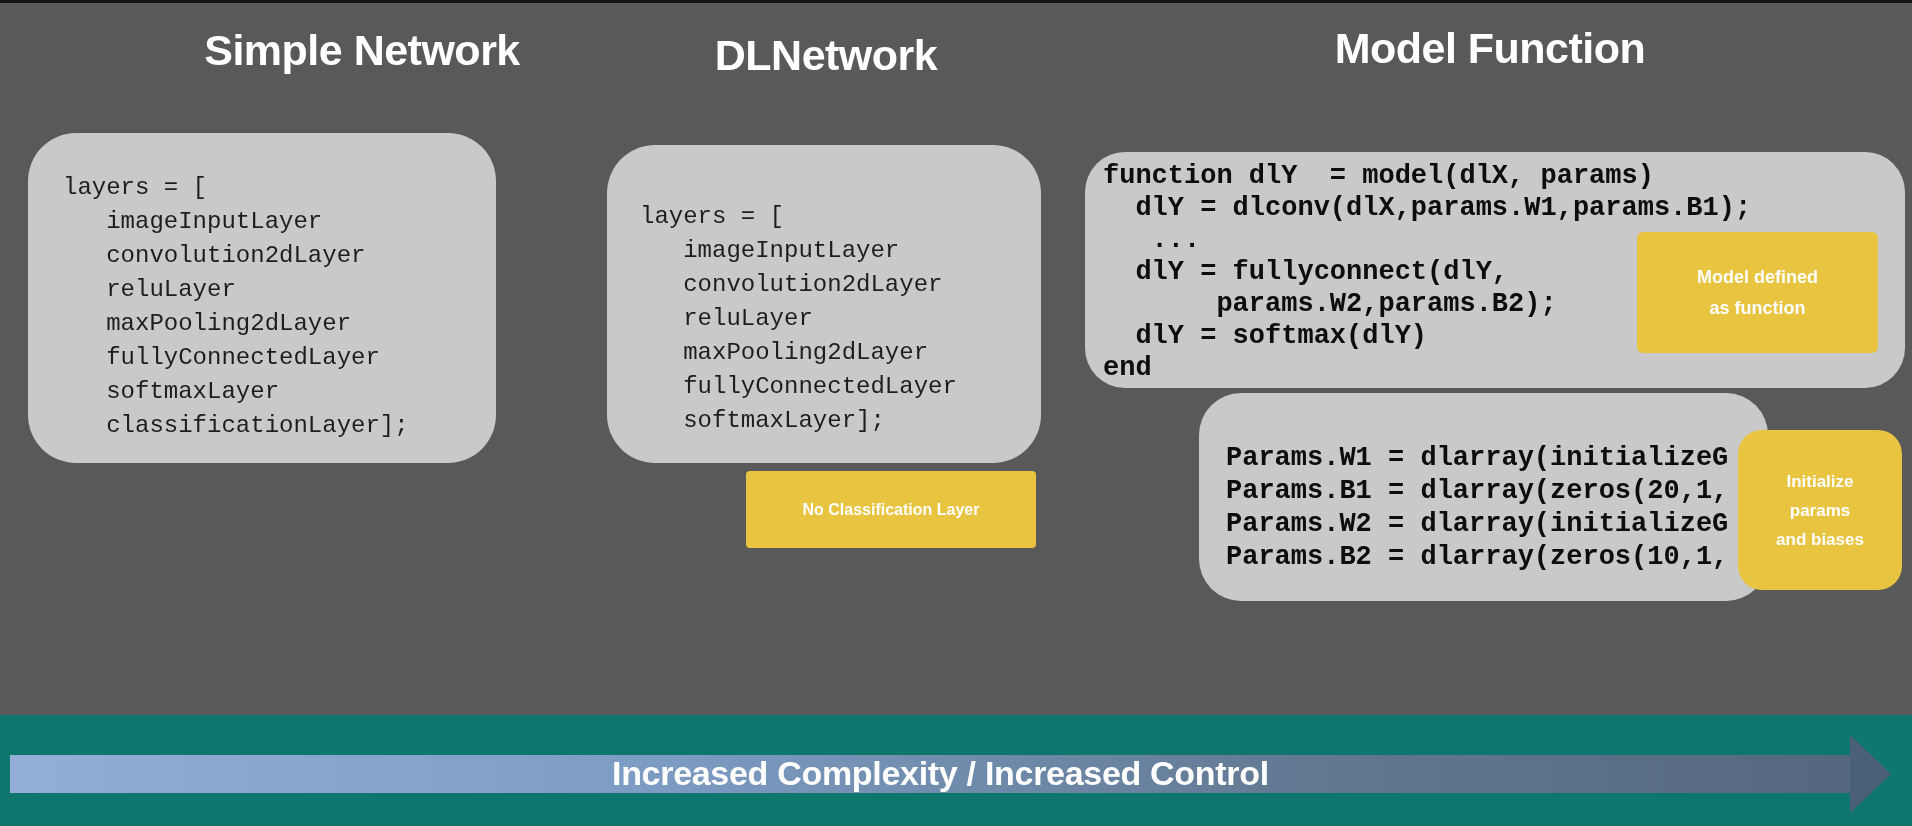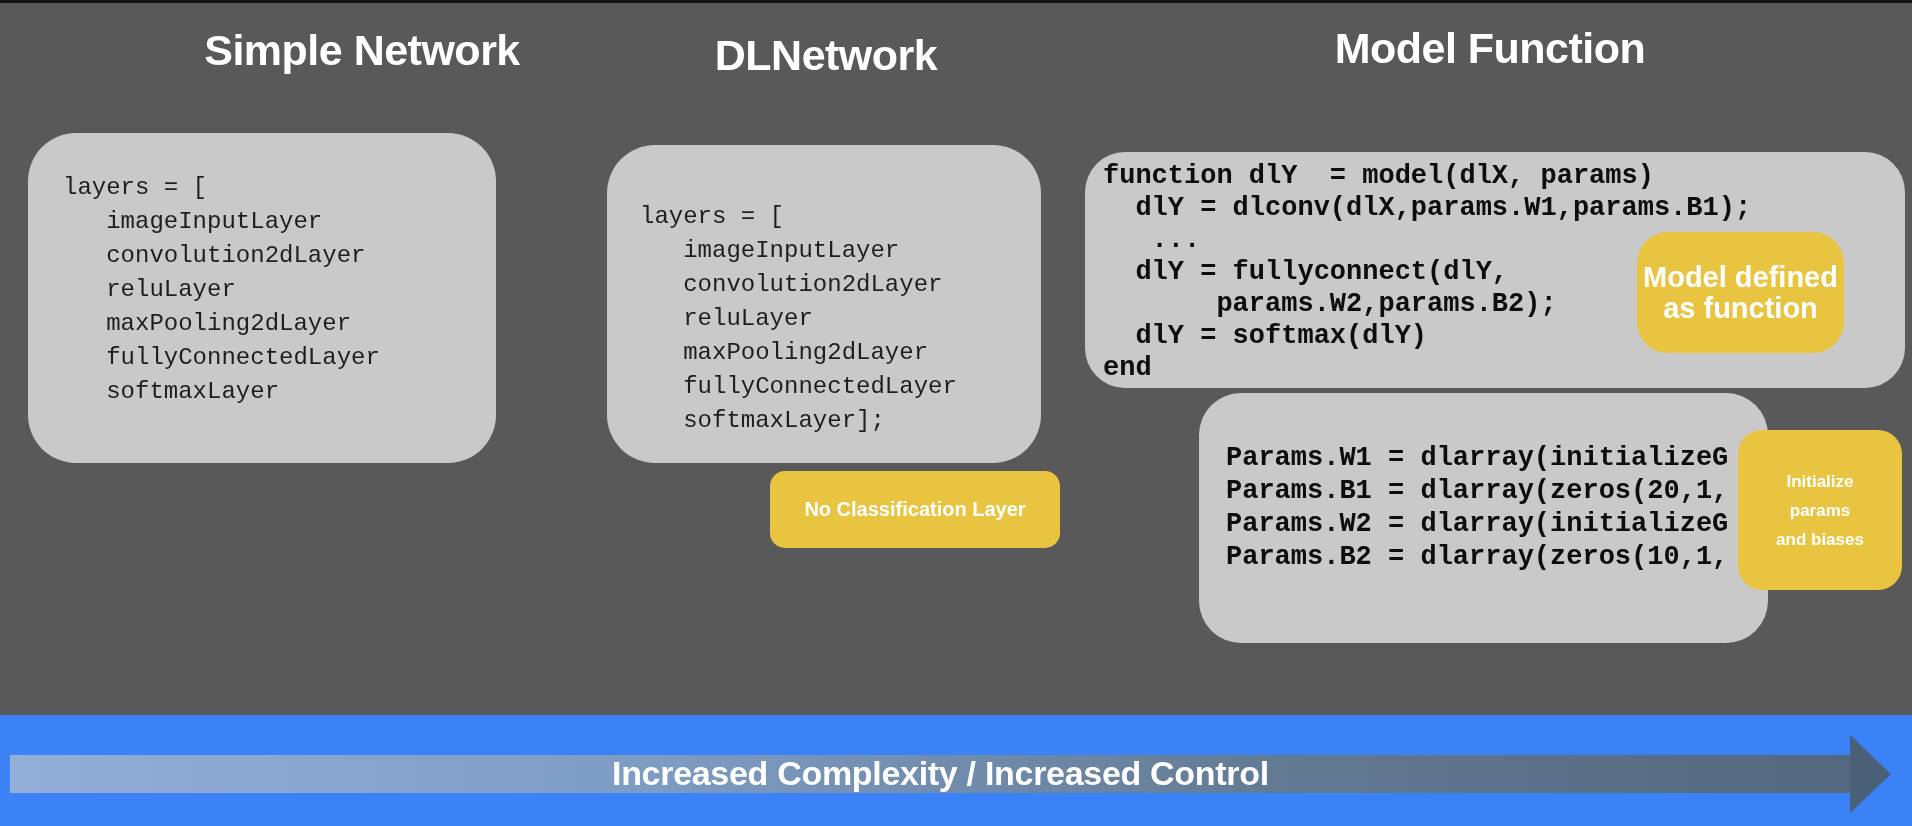--- a/index.html
+++ b/index.html
@@ -1,34 +1,34 @@
 <!DOCTYPE html>
 <html><head>
 <meta charset="utf-8">
 <style>
   html,body{margin:0;padding:0;background:#ffffff;}
-  #app{position:relative;width:1912px;height:826px;background:#3b82f6;overflow:hidden;
+  #app{position:relative;width:1912px;height:826px;background:#0f766e;overflow:hidden;
        font-family:"Liberation Sans",sans-serif;}
   .top-edge{position:absolute;left:0;top:0;width:1912px;height:3px;background:#141414;}
   .dark-area{position:absolute;left:0;top:3px;width:1912px;height:712px;background:#595959;}
   .col-title{position:absolute;transform:translateX(-50%);color:#ffffff;font-weight:bold;
              font-size:43px;letter-spacing:-0.5px;white-space:nowrap;}
   .codebox{position:absolute;background:#C9C9CA;overflow:hidden;box-sizing:border-box;}
   .codebox .line{white-space:pre;font-family:"Liberation Mono",monospace;}
   .code-plain .line{font-size:24px;line-height:34px;color:#1e1e1e;font-weight:normal;}
   .code-bold .line{font-size:27px;line-height:32px;color:#0d0d0d;font-weight:bold;}
   #box1{left:28px;top:133px;width:468px;height:330px;border-radius:48px;padding:38px 0 0 35px;}
   #box2{left:607px;top:145px;width:434px;height:318px;border-radius:48px;padding:55px 0 0 33px;}
   #box3{left:1085px;top:152px;width:820px;height:236px;border-radius:40px;padding:8px 16px 0 18px;}
-  #box4{left:1199px;top:393px;width:569px;height:250px;border-radius:42px;padding:49px 0 0 27px;}
+  #box4{left:1199px;top:393px;width:569px;height:208px;border-radius:42px;padding:49px 0 0 27px;}
   #box4 .line{line-height:33px;}
   .callout{position:absolute;background:#E9C441;color:#ffffff;font-weight:bold;text-align:center;
            display:flex;flex-direction:column;justify-content:center;align-items:center;}
-  #calloutA{left:746px;top:471px;width:290px;height:77px;border-radius:15px;font-size:20px;margin-left:24px;}
-  #calloutB{left:1637px;top:232px;width:207px;height:121px;border-radius:31px;font-size:29px;line-height:31px;}
+  #calloutA{left:746px;top:471px;width:290px;height:77px;border-radius:4px;font-size:16px;}
+  #calloutB{left:1637px;top:232px;width:241px;height:121px;border-radius:6px;font-size:18px;line-height:31px;}
   #calloutC{left:1738px;top:430px;width:164px;height:160px;border-radius:24px;font-size:17px;line-height:29px;}
   .arrow-shaft{position:absolute;left:10px;top:755px;width:1840px;height:38px;
                background:linear-gradient(to right,#93AED7 0%,#7d9cc4 35%,#627992 70%,#53687E 100%);}
   .arrow-head{position:absolute;left:1850px;top:735px;width:0;height:0;
               border-top:39px solid transparent;border-bottom:39px solid transparent;
               border-left:41px solid #4A6076;}
   .arrow-label{position:absolute;left:583px;top:753px;color:#ffffff;font-weight:bold;
                font-size:34px;line-height:40px;letter-spacing:-0.3px;white-space:nowrap;margin-left:29px;}
 </style>
 </head>
@@ -43,20 +43,21 @@
   <div class="col-title" style="left:1448px;top:24px;margin-left:42px;">Model Function</div>
 
   <div id="box1" class="codebox code-plain">
     <div class="line">layers = [</div>
     <div class="line">   imageInputLayer</div>
     <div class="line">   convolution2dLayer</div>
     <div class="line">   reluLayer</div>
     <div class="line">   maxPooling2dLayer</div>
     <div class="line">   fullyConnectedLayer</div>
     <div class="line">   softmaxLayer</div>
+    <div class="line">   classificationLayer];</div>
   </div>
 
   <div id="box2" class="codebox code-plain">
     <div class="line">layers = [</div>
     <div class="line">   imageInputLayer</div>
     <div class="line">   convolution2dLayer</div>
     <div class="line">   reluLayer</div>
     <div class="line">   maxPooling2dLayer</div>
     <div class="line">   fullyConnectedLayer</div>
     <div class="line">   softmaxLayer];</div>

